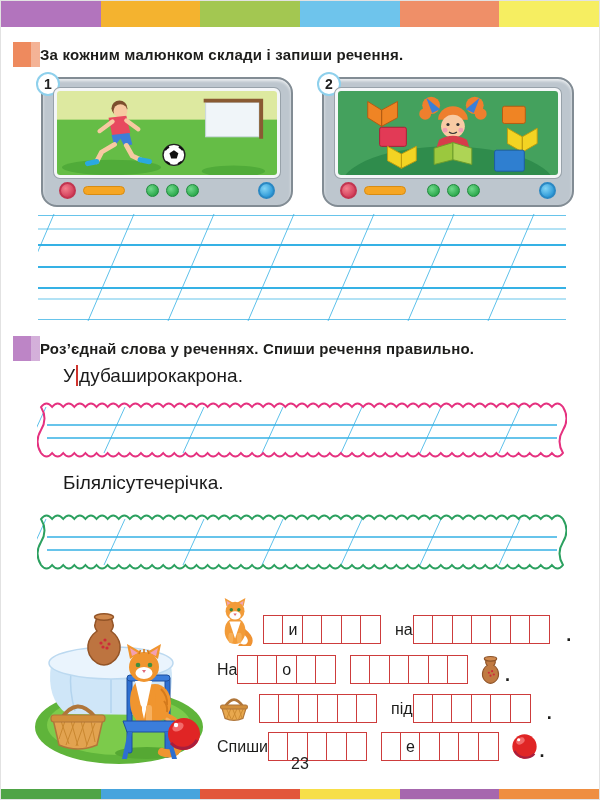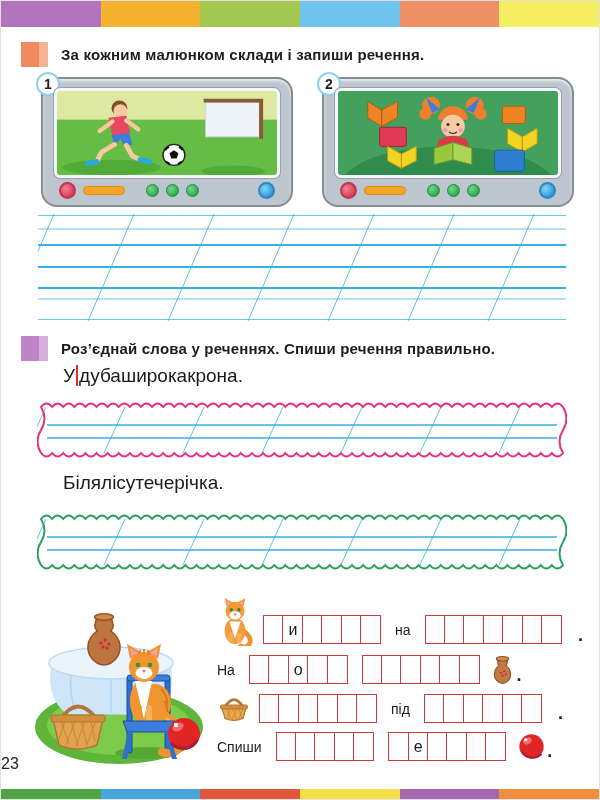--- a/index.html
+++ b/index.html
@@ -2,21 +2,21 @@
 <html lang="uk"><head>
 <meta charset="utf-8">
 <style>
   html,body{margin:0;padding:0;background:#fff;}
   body{font-family:"Liberation Sans",sans-serif;color:#1d1d1b;}
   .page{position:relative;width:600px;height:800px;margin:0 auto;background:#fff;overflow:hidden;border:1px solid #e2e2e2;box-sizing:border-box;}
   .stripe{position:absolute;left:0;right:0;display:flex;}
   .stripe.top{top:0;height:26px;}
   .stripe.bottom{bottom:0;height:10px;}
   .stripe .seg{flex:1;}
-  .task-header{position:absolute;left:20px;display:flex;align-items:center;gap:13px;}
+  .task-header{position:absolute;left:12px;display:flex;align-items:center;}
   .bullet{width:27px;height:25px;flex:0 0 auto;
     background:linear-gradient(90deg,rgba(255,255,255,0) 66%,rgba(255,255,255,.35) 66%),var(--bullet,#f90);}
   .task-title{font-size:15px;font-weight:bold;letter-spacing:.2px;}
   
   .tv{position:absolute;width:252px;height:130px;background:#bdc6ce;border:2px solid #828c94;border-radius:16px;box-shadow:inset 0 2px 3px rgba(255,255,255,.7);box-sizing:border-box;}
   .screen{position:absolute;left:11px;right:11px;top:9px;height:84px;background:#fff;border:3px solid #f4f6f8;border-radius:6px;box-shadow:0 0 0 1px #98a2aa;overflow:hidden;}
   .screen svg{display:block;width:100%;height:100%;}
   .tv-controls{position:absolute;left:16px;right:16px;bottom:6px;height:18px;display:flex;align-items:center;gap:7px;}
   .btn{border-radius:50%;box-sizing:border-box;}
   .btn.red{width:17px;height:17px;background:radial-gradient(circle at 35% 35%,#f3808d,#d3405c 72%);border:2px solid #c23550;}
@@ -28,29 +28,29 @@
   .ruled-block,.strip{position:absolute;}
   .sentence{position:absolute;font-size:19px;color:#1a1a1a;}
   .red-mark{display:inline-block;width:2px;height:21px;background:var(--redmark,#d0342e);margin:0 1px -4px 1px;}
   
   .fill-rows{position:absolute;left:216px;top:612px;width:382px;}
   .frow{display:flex;align-items:center;margin-bottom:7px;min-height:31px;}
   .boxes{display:flex;margin-right:14px;}
   .cell{width:19px;height:27px;border:1.6px solid var(--boxb,#cd3c3c);margin-left:-1.6px;background:#fff;
     display:flex;align-items:center;justify-content:center;font-size:16px;color:#1a1a1a;box-sizing:content-box;}
   .boxes .cell:first-child{margin-left:0;}
-  .fword{font-size:14px;margin-right:14px;}
+  .fword{font-size:16px;}
   .dot{font-size:18px;font-weight:bold;align-self:flex-end;margin:0 0 0 2px;}
   .mini{flex:0 0 auto;margin-right:8px;}
   .i-cat{width:38px;height:49px;margin-top:-16px;}
   .i-vase{width:25px;height:33px;margin:0 0 0 -4px;}
   .i-basket{width:34px;height:29px;}
   .i-ball{width:27px;height:27px;margin:0 0 0 -2px;}
   .scene3{position:absolute;left:30px;top:600px;width:180px;height:165px;}
-  .page-number{position:absolute;left:0;right:0;top:754px;font-size:16px;color:#222;}
+  .page-number{position:absolute;left:0;right:0;top:754px;text-align:center;font-size:16px;color:#222;}
 </style>
 </head>
 <body style="--boxb: #cd3c3c; --redmark: #d0342e;">
 
 <svg width="0" height="0" style="position:absolute" aria-hidden="true">
  <defs>
   <symbol id="i-cat" viewBox="0 0 40 52">
     <path d="M28 36 q10 8 6 14 q-3 5 -9 2" fill="none" stroke="#ef9232" stroke-width="5" stroke-linecap="round"></path>
     <ellipse cx="19" cy="36" rx="11" ry="14" fill="#f29b38"></ellipse>
     <path d="M10 10 L8 1 L17 6 Z" fill="#f29b38"></path>

